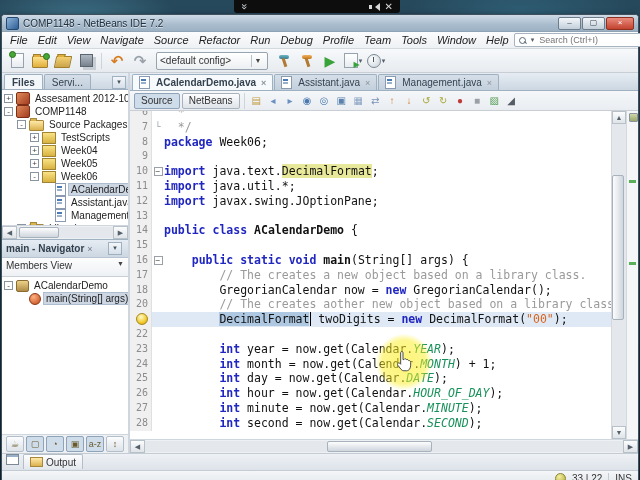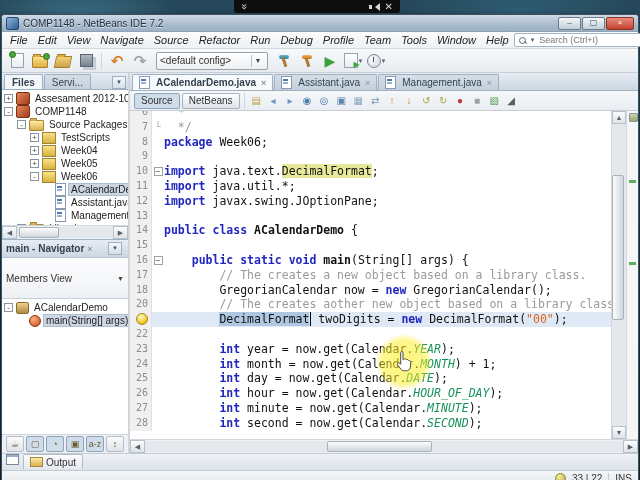--- a/index.html
+++ b/index.html
@@ -101,22 +101,22 @@
   .tlabel{padding:0 2px;overflow:hidden;}
   .hscroll{height:13px;flex:none;background:#eef1f4;border-top:1px solid #cfd6dd;display:flex;align-items:center;}
   .sarrow{width:13px;height:11px;flex:none;font-size:7px;line-height:11px;text-align:center;color:#55606a;
     background:linear-gradient(#fbfcfd,#dfe4e9);border:1px solid #b8c0c8;}
   .strack{flex:1;height:11px;position:relative;background:#e4e8ec;}
   .sthumb{position:absolute;top:0;height:11px;background:linear-gradient(#fdfdfe,#cfd6dd);border:1px solid #a8b2bc;border-radius:2px;box-sizing:border-box;}
   
   #nav-header{height:17px;flex:none;display:flex;align-items:center;background:linear-gradient(#e6ecf3,#ccd7e2);
     border-top:1px solid #9fb0c0;border-bottom:1px solid #b6c3d1;padding:0 4px;font-size:10px;font-weight:bold;color:#32404e;}
   #nav-header .nx{margin-left:3px;color:#707c88;font-weight:normal;font-size:9px;}
-  #members-view{height:14px;flex:none;display:flex;align-items:center;border-bottom:1px solid #c8cfd6;
-    background:linear-gradient(#fdfdfe,#eef1f4);padding:13px 4px;font-size:10px;color:#333;}
+  #members-view{height:14px;flex:none;display:flex;align-items:flex-start;border-bottom:1px solid #c8cfd6;
+    background:linear-gradient(#fdfdfe,#eef1f4);padding:2px 4px;font-size:10px;color:#333;}
   #members-view .cdd{margin-left:auto;font-size:7px;color:#444;}
   #nav-tree{flex:1;background:#fff;overflow:hidden;padding-top:2px;}
   #nav-filters{height:18px;flex:none;background:#eef1f4;border-top:1px solid #cfd6dd;display:flex;align-items:center;gap:2px;padding:0 4px;}
   .fbtn{width:16px;height:14px;border:1px solid #b4bec8;border-radius:2px;background:linear-gradient(#fbfcfd,#dde3e9);
     display:flex;align-items:center;justify-content:center;font-size:9px;color:#6a5a2a;}
   .fbtn.on{background:#cfdcEA;background:#cfdcea;border-color:#8fa4b8;}
   
   #editor-col{flex:1;display:flex;flex-direction:column;min-width:0;min-height:0;}
   #etabs{height:17px;flex:none;display:flex;align-items:flex-end;background:linear-gradient(#e6ecf3,#ccd7e2);
     border-bottom:1px solid #9fb0c0;padding-left:2px;}

